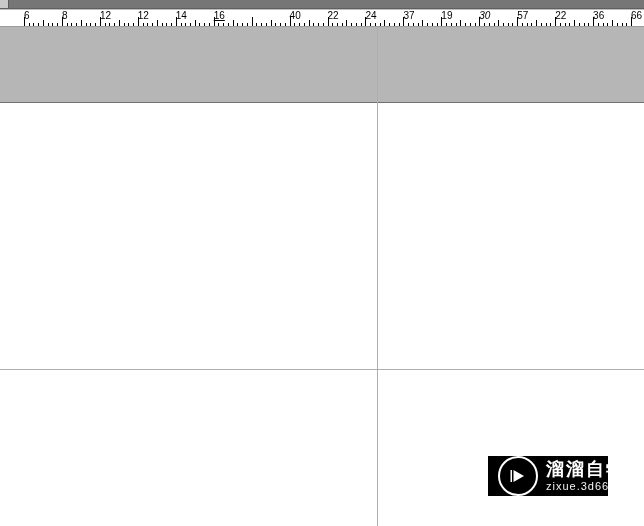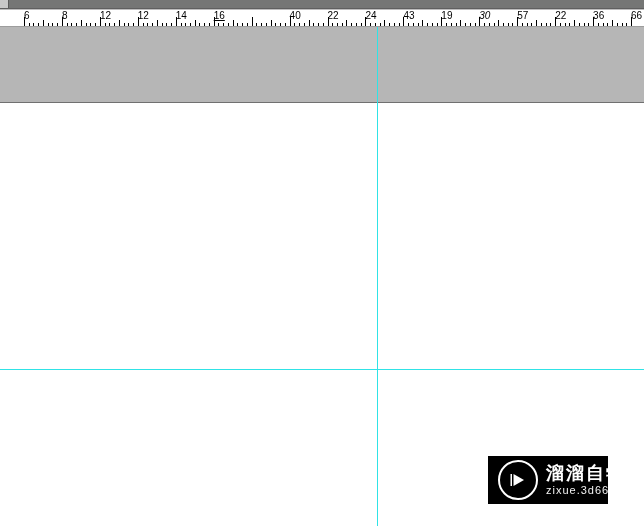--- a/index.html
+++ b/index.html
@@ -266,21 +266,21 @@
       <span class="unit half" style="left: 384.43px;"></span>
       <span class="unit minor" style="left: 374.945px;"></span>
       <span class="unit minor" style="left: 393.915px;"></span>
       <span class="unit minor" style="left: 370.202px;"></span>
       <span class="unit minor" style="left: 389.172px;"></span>
       <span class="unit minor" style="left: 374.945px;"></span>
       <span class="unit minor" style="left: 393.915px;"></span>
       <span class="unit minor" style="left: 379.688px;"></span>
       <span class="unit minor" style="left: 398.657px;"></span>
       <span class="unit major" style="left: 403.4px;"></span>
-      <span class="label" style="left: 403.4px;">43</span>
+      <span class="label" style="left: 403.4px;">37</span>
       <span class="unit half" style="left: 422.37px;"></span>
       <span class="unit minor" style="left: 412.885px;"></span>
       <span class="unit minor" style="left: 431.855px;"></span>
       <span class="unit minor" style="left: 408.142px;"></span>
       <span class="unit minor" style="left: 427.113px;"></span>
       <span class="unit minor" style="left: 412.885px;"></span>
       <span class="unit minor" style="left: 431.855px;"></span>
       <span class="unit minor" style="left: 417.627px;"></span>
       <span class="unit minor" style="left: 436.598px;"></span>
       <span class="unit major" style="left: 441.34px;"></span>
@@ -342,21 +342,21 @@
       <span class="label" style="left: 631.04px;">66</span>
     </div>
 
   <div class="canvas-bg"></div>
 
   <div class="paper" id="paper" style="top: 102px; height: 424px;"></div>
 
   <div class="guide-v" id="guide-v" style="left: 377px;"></div>
   <div class="guide-h" id="guide-h" style="top: 369px;"></div>
 
-  <div class="watermark" id="watermark" style="left: 488px; top: 456px; width: 120px; height: 48px;">
+  <div class="watermark" id="watermark" style="left: 488px; top: 456px; width: 120px; height: 40px;">
     <div class="logo">
       <svg width="18" height="18" viewBox="0 0 24 24">
         <polygon points="6,4 20,12 6,20" fill="#fff"></polygon>
         <rect x="2" y="4" width="2" height="16" fill="#fff"></rect>
       </svg>
     </div>
     <div class="textcol">
       <span class="line1">溜溜自学</span>
       <span class="line2">zixue.3d66.com</span>
     </div>

